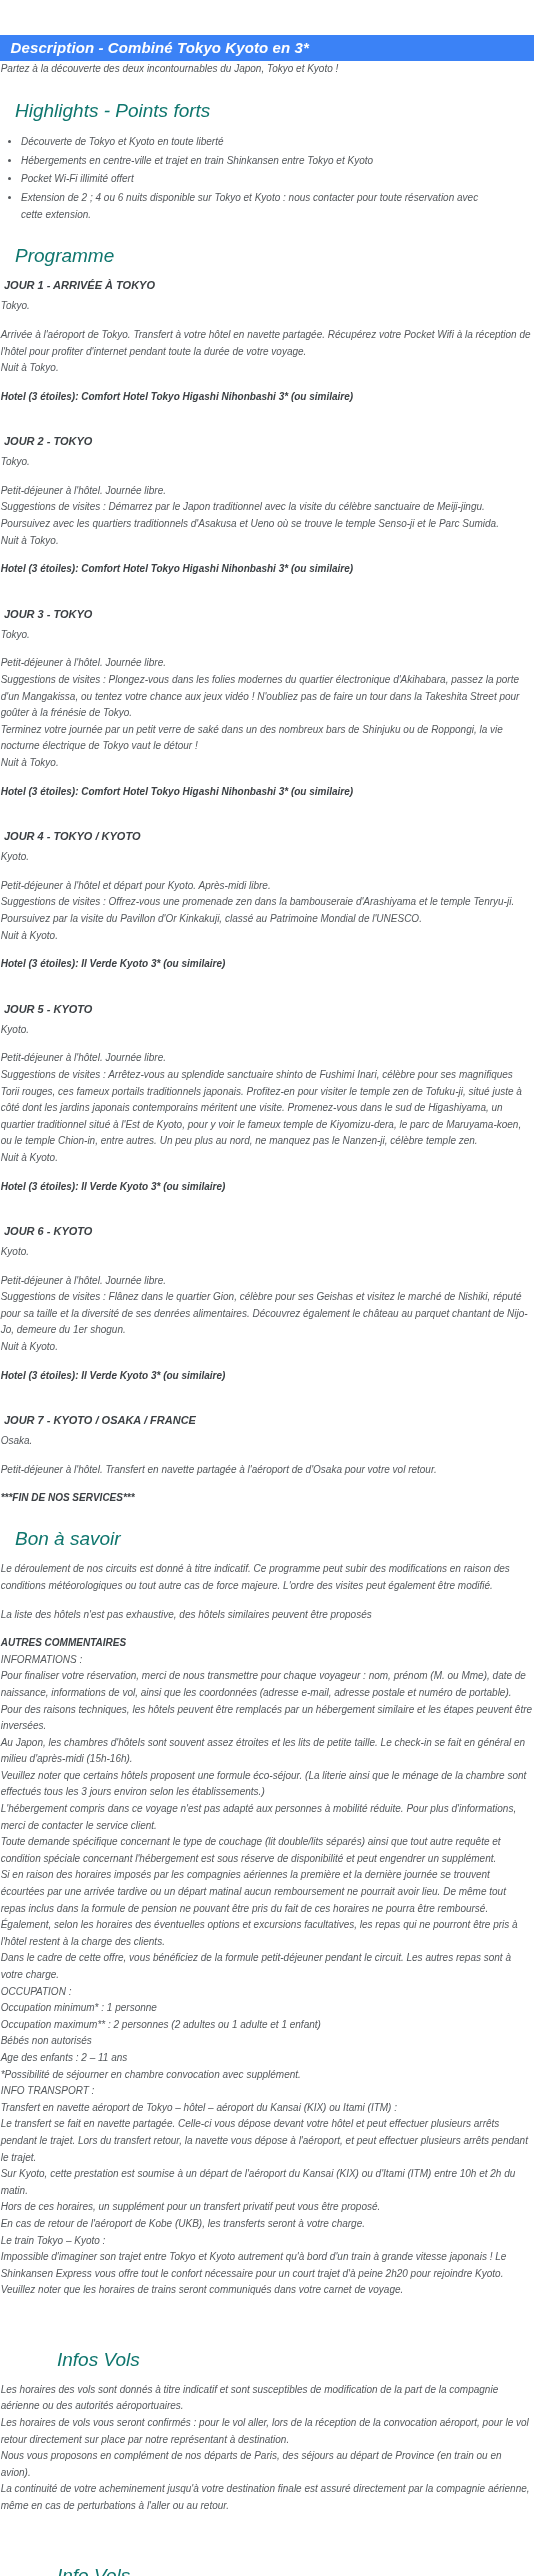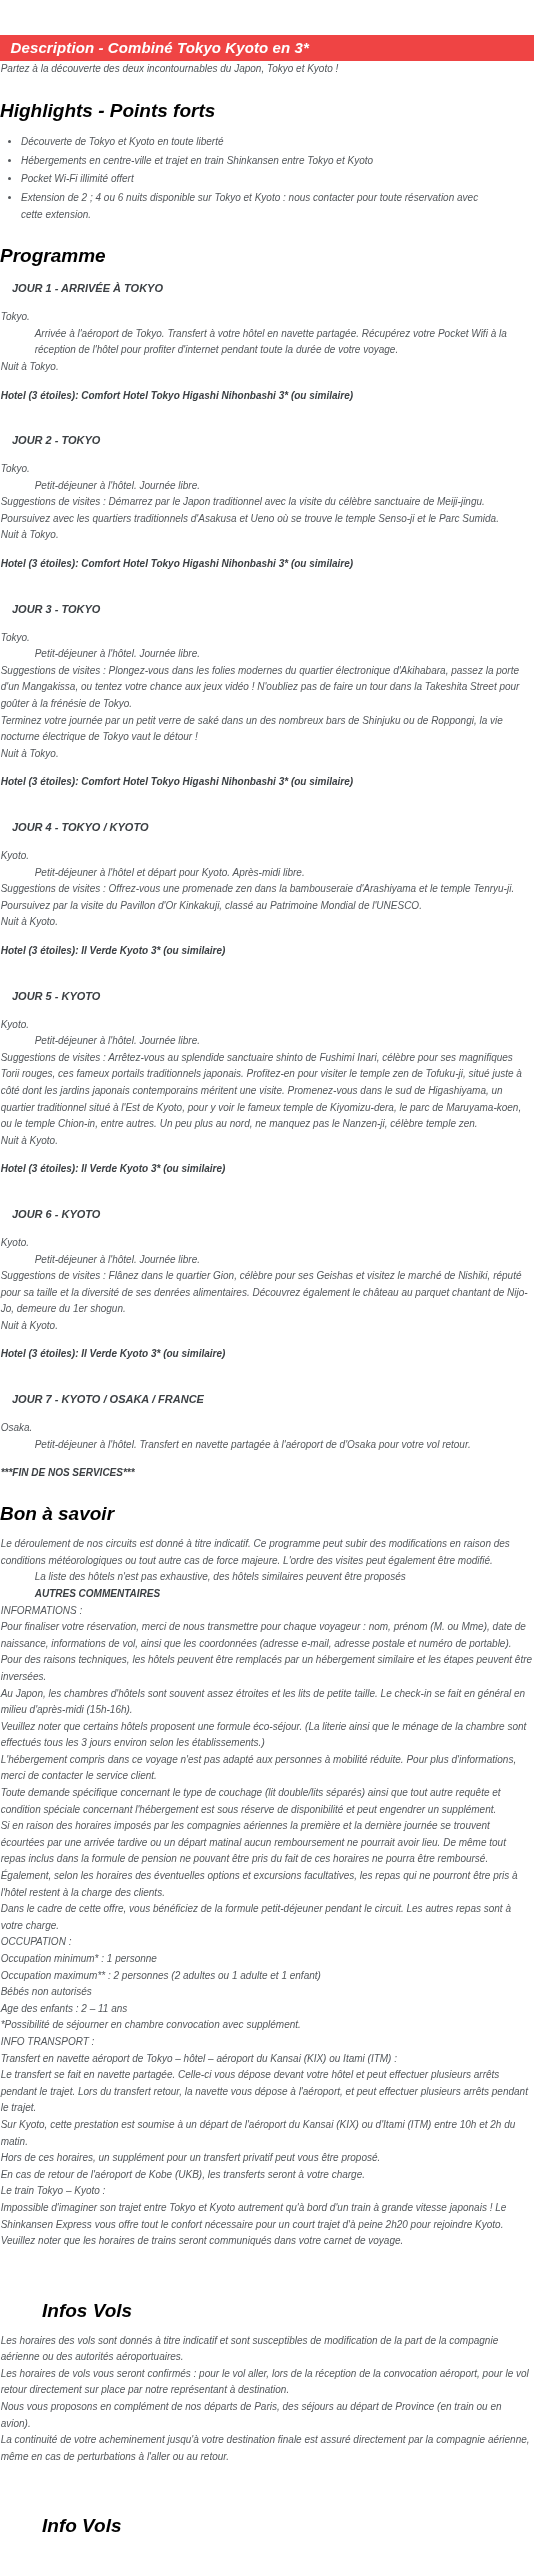--- a/index.html
+++ b/index.html
@@ -8,60 +8,60 @@
     min-height:2576px;
     font-family:"Liberation Sans", sans-serif;
     font-style:italic;
     color:#54585c;
     font-size:10px;
     line-height:16.6px;
     -webkit-font-smoothing:antialiased;
   }
   .doc{padding-top:35px;}
   .band{
-    background:#ef4444;
+    background:#3b82f6;
     height:26px;
     display:flex;
     align-items:center;
     padding-left:10.6px;
   }
   .band h1{
     margin:0;
     font-size:15px;
     font-weight:bold;
     font-style:italic;
     color:#ffffff;
     letter-spacing:0.1px;
   }
   .intro{margin:12.7px 4.2px 0 1.4px;}
   h2.pink{
-    color:#000000;
+    color:#0f766e;
     font-size:19px;
-    font-weight:bold;
+    font-weight:normal;
     font-style:italic;
-    margin:21px 0 0 0;
+    margin:21px 0 0 15px;
     line-height:24px;
   }
   h2.big-gap{margin-top:49px;padding-left:42px;}
   ul.bullets{
     margin:11.3px 0 0 0;
     padding:0 12px 0 21px;
     list-style:disc;
   }
   ul.bullets li{
     margin:0 21px 2.1px 0;
     color:#54585c;
   }
   .ln{margin:0 1.4px 0 0.7px;}
-  .gap{margin-top:0;padding-left:34px;}
+  .gap{margin-top:12px;}
   .bold{font-weight:bold;color:#3c4044;}
   .day{margin-top:28px;}
   .day.first{margin-top:9.2px;}
   .day h3{
-    margin:12px;
+    margin:4px;
     font-size:11px;
     font-weight:bold;
     font-style:italic;
     color:#3c4044;
     line-height:17px;
   }
   .hotel{font-weight:bold;color:#3c4044;margin-top:12px;}
   .fin{font-weight:bold;color:#3c4044;margin-top:11.3px;}
   .section-body{margin-top:10px;}
 </style>

